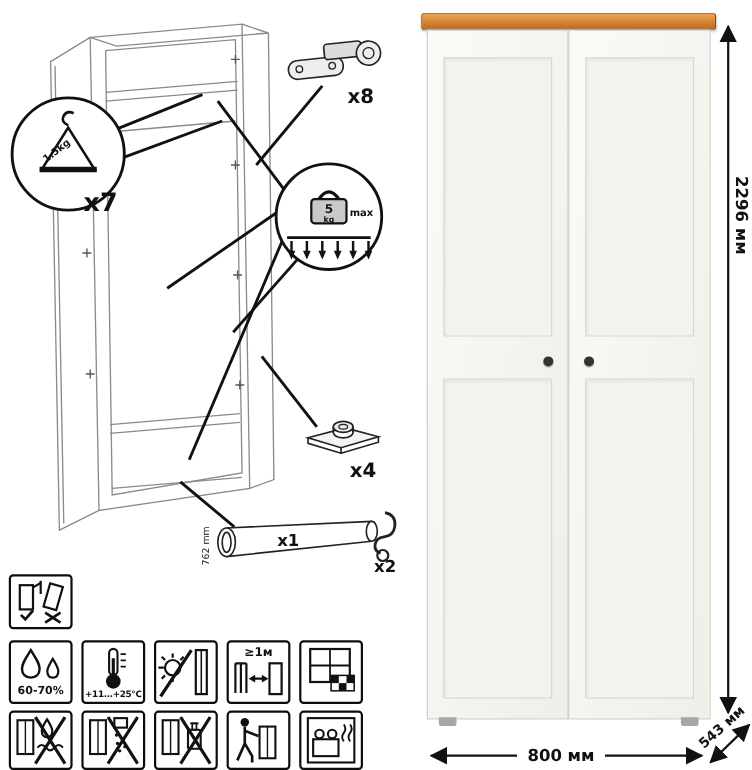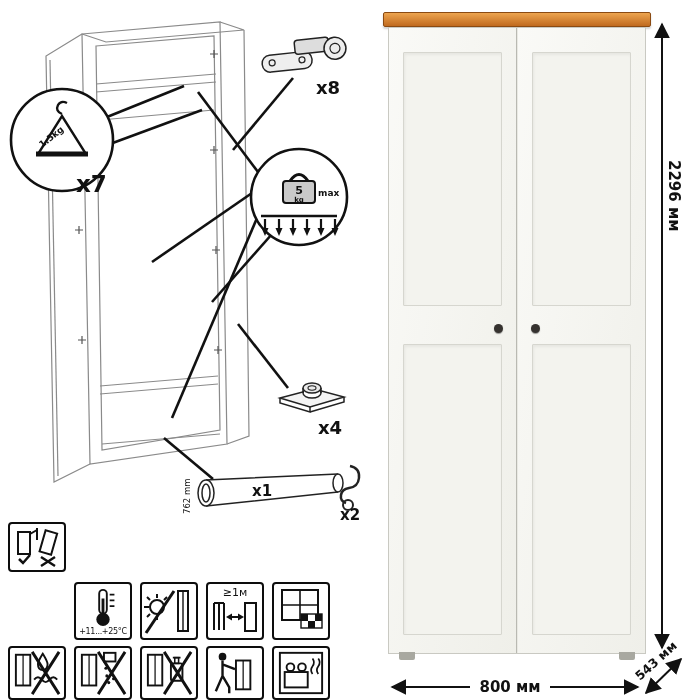--- a/index.html
+++ b/index.html
@@ -29,21 +29,21 @@
   .door.right .knob{left:13px;}
   .foot{position:absolute;bottom:-7px;width:16px;height:8px;background:#a8a8a0;border-radius:0 0 2px 2px;}
   .fl{left:10px}.fr{right:10px}
 
   
   .icon-box{position:absolute;width:58px;height:58px;box-sizing:border-box;border:2.5px solid #0d0d0d;
             border-radius:4px;background:#fff;display:flex;flex-direction:column;align-items:center;
             justify-content:center;overflow:hidden;}
   .icon-box.short{height:50px;width:58px;}
   .icon-box.row2{height:54px;}
-  .icon-label{font-weight:normal;font-size:10px;line-height:1;margin-top:1px;white-space:nowrap;}
+  .icon-label{font-weight:bold;font-size:10px;line-height:1;margin-top:1px;white-space:nowrap;}
   .icon-label.small{font-size:8px;letter-spacing:-.3px;}
   .icon-label.top{margin:0 0 1px 0;font-size:11px;}
 </style>
 </head>
 <body>
 
 <div id="canvas">
 
   <svg id="diagram" width="380" height="522" viewBox="0 0 380 522">
 
@@ -144,20 +144,27 @@
       <rect x="6" y="6" width="12" height="22" fill="none" stroke="#111" stroke-width="2"></rect>
       <path d="M18,8 L25,4" stroke="#111" stroke-width="2" fill="none"></path>
       <path d="M7,33 l4,4 l7,-8" stroke="#111" stroke-width="2.5" fill="none"></path>
       <g transform="rotate(16 38 18)">
         <rect x="30" y="6" width="12" height="22" fill="none" stroke="#111" stroke-width="2"></rect>
       </g>
       <path d="M29,31 l14,9 M43,31 l-14,9" stroke="#111" stroke-width="2.5" fill="none"></path>
     </svg>
   </div>
 
+  <div class="icon-box" style="left:8px;top:582px">
+    <svg width="54" height="34" viewBox="0 0 54 34">
+      <path d="M18,2 C13,10 10,14 10,19 C10,24 13,27 18,27 C23,27 26,24 26,19 C26,14 23,10 18,2 Z" fill="none" stroke="#111" stroke-width="2.2"></path>
+      <path d="M38,10 C35,15 33,18 33,21 C33,25 35,27 38,27 C41,27 43,25 43,21 C43,18 41,15 38,10 Z" fill="none" stroke="#111" stroke-width="2"></path>
+    </svg>
+    <div class="icon-label">60-70%</div>
+  </div>
 
   <div class="icon-box" style="left:74px;top:582px">
     <svg width="54" height="40" viewBox="0 0 54 42">
       <rect x="23" y="3" width="8" height="25" rx="4" fill="#fff" stroke="#111" stroke-width="2"></rect>
       <path d="M27,12 v16" stroke="#111" stroke-width="3"></path>
       <circle cx="27" cy="34" r="7" fill="#111"></circle>
       <path d="M34,8 h5 M34,14 h5 M34,20 h5" stroke="#111" stroke-width="1.8"></path>
     </svg>
     <div class="icon-label small">+11...+25°C</div>
   </div>

